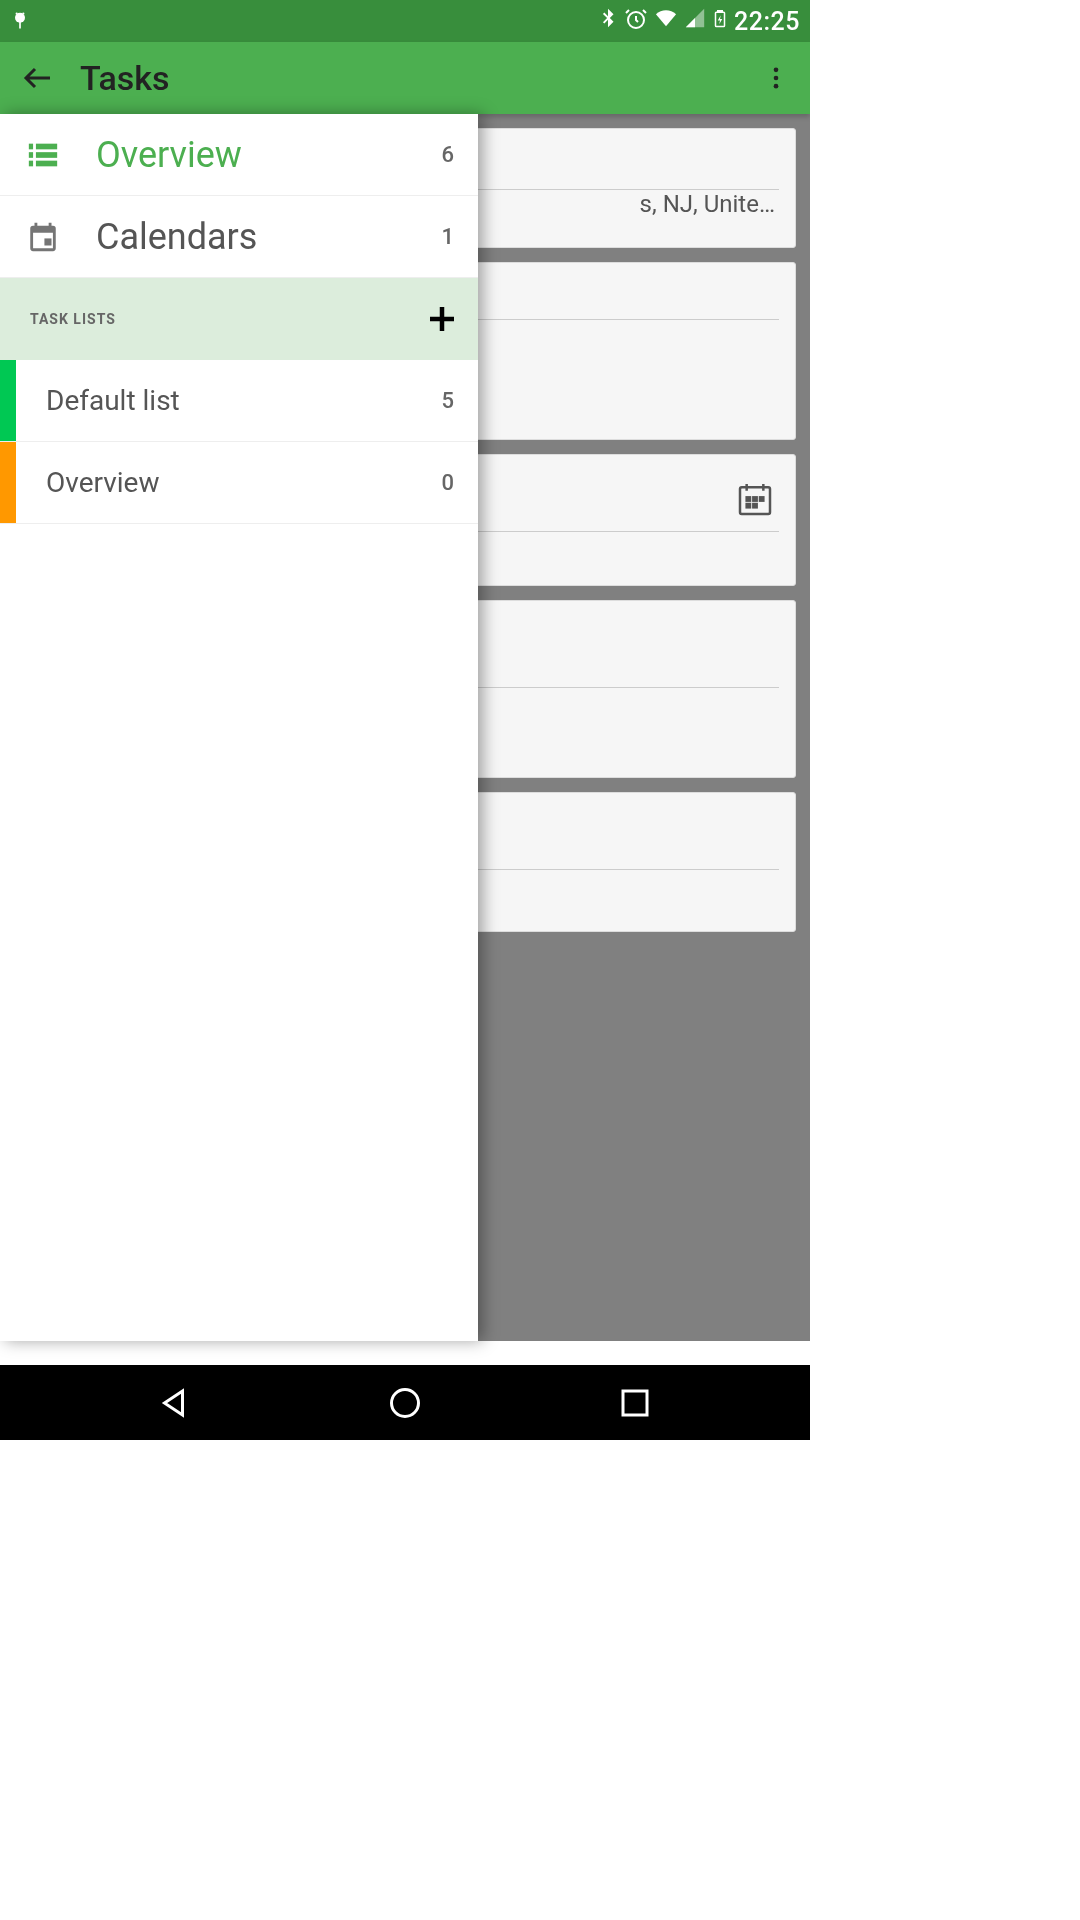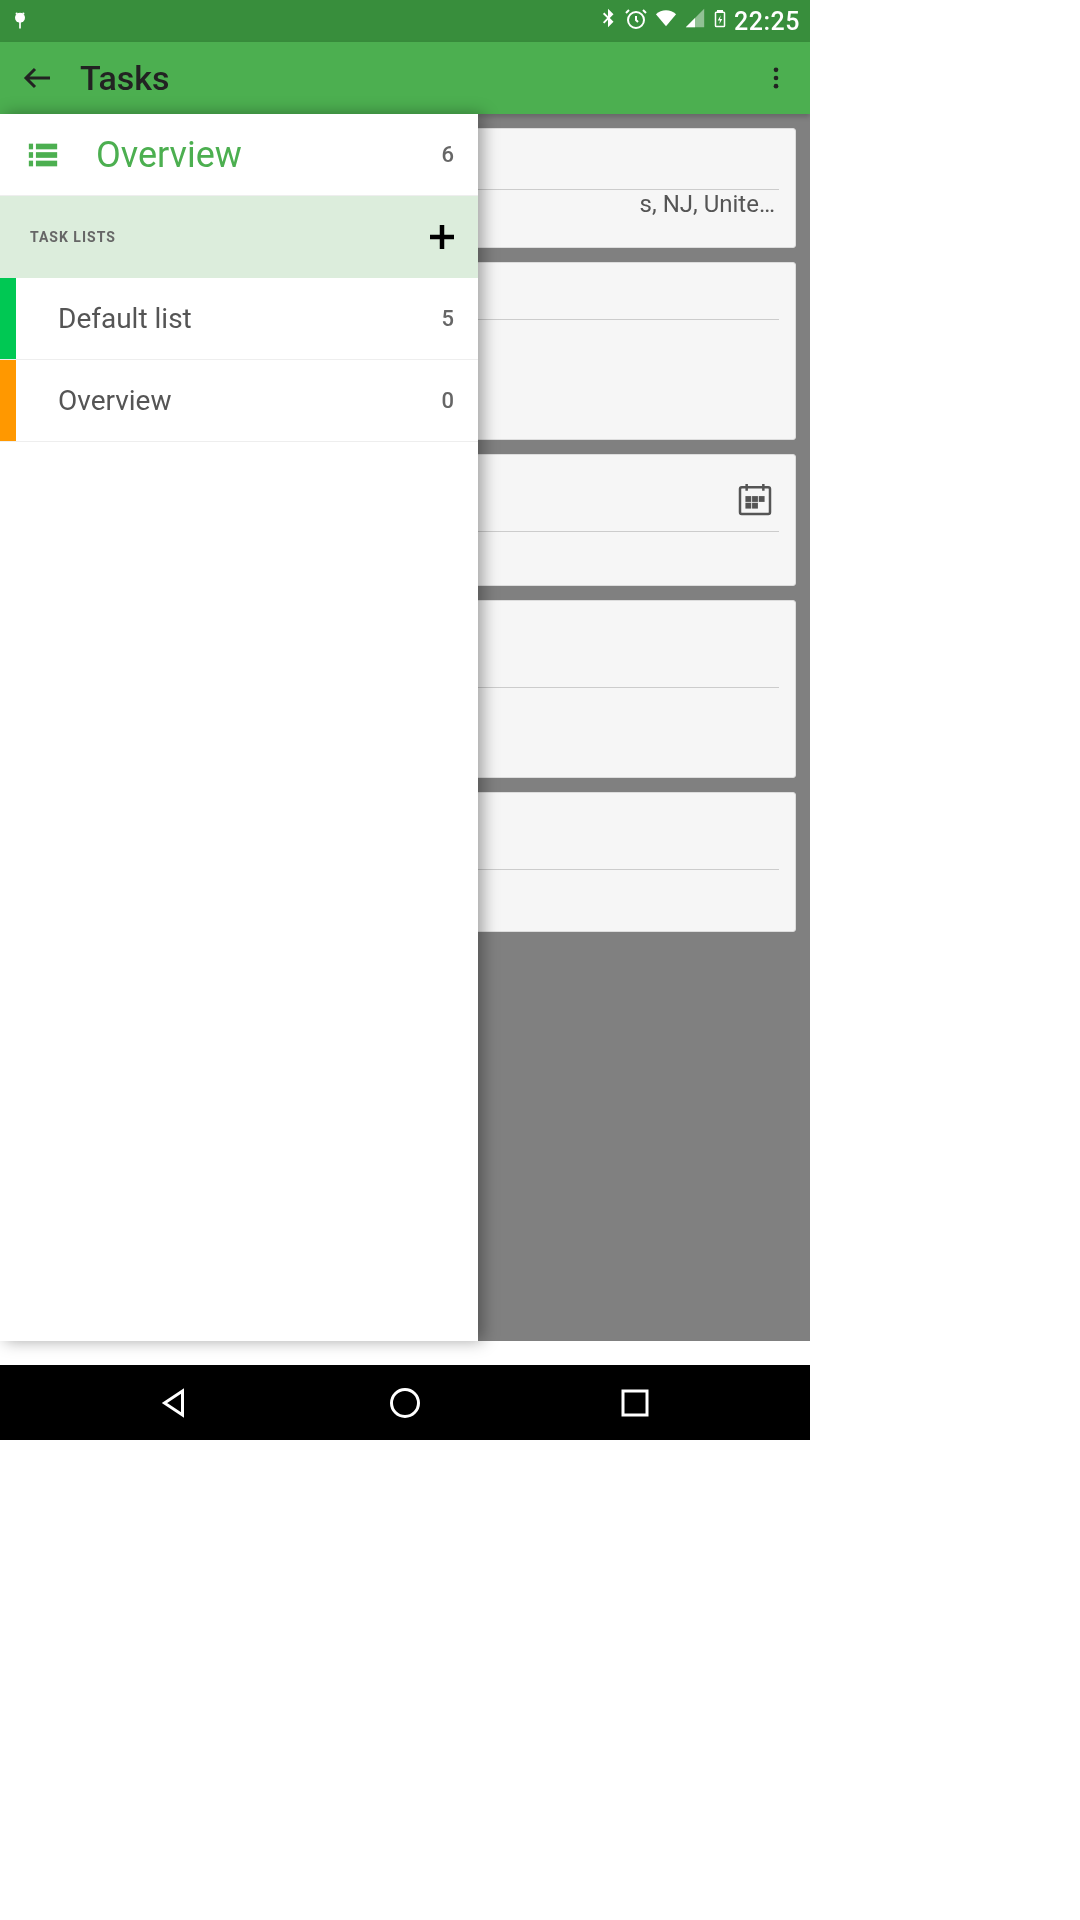--- a/index.html
+++ b/index.html
@@ -191,21 +191,21 @@
     }
     .color-strip {
       width: 16px;
       height: 100%;
       flex-shrink: 0;
     }
     .task-list-label {
       flex: 1;
       font-size: 28px;
       color: #555;
-      margin-left: 42px;
+      margin-left: 30px;
     }
     .task-list-count {
       font-size: 22px;
       color: #666;
       font-weight: 500;
       padding-right: 8px;
     }
     .nav-bar {
       background: #000;
       height: 75px;
@@ -313,20 +313,28 @@
           <rect x="7" y="4" width="15" height="4"></rect>
           <rect x="2" y="10" width="3" height="4"></rect>
           <rect x="7" y="10" width="15" height="4"></rect>
           <rect x="2" y="16" width="3" height="4"></rect>
           <rect x="7" y="16" width="15" height="4"></rect>
         </svg>
         <div class="nav-label active">Overview</div>
         <div class="nav-count">6</div>
       </div>
 
+      <div class="nav-item">
+        <svg class="nav-icon" viewBox="0 0 24 24" fill="currentColor">
+          <path d="M19 4h-1V2h-2v2H8V2H6v2H5a2 2 0 0 0-2 2v14a2 2 0 0 0 2 2h14a2 2 0 0 0 2-2V6a2 2 0 0 0-2-2zm0 16H5V9h14v11z"></path>
+          <rect x="13" y="13" width="5" height="5"></rect>
+        </svg>
+        <div class="nav-label">Calendars</div>
+        <div class="nav-count">1</div>
+      </div>
 
 
       <div class="section-header">
         <div class="section-title">TASK LISTS</div>
         <svg class="plus-icon" viewBox="0 0 24 24" fill="none" stroke="currentColor" stroke-width="3">
           <path d="M12 4v16M4 12h16"></path>
         </svg>
       </div>
 
       <div class="task-list-item">

